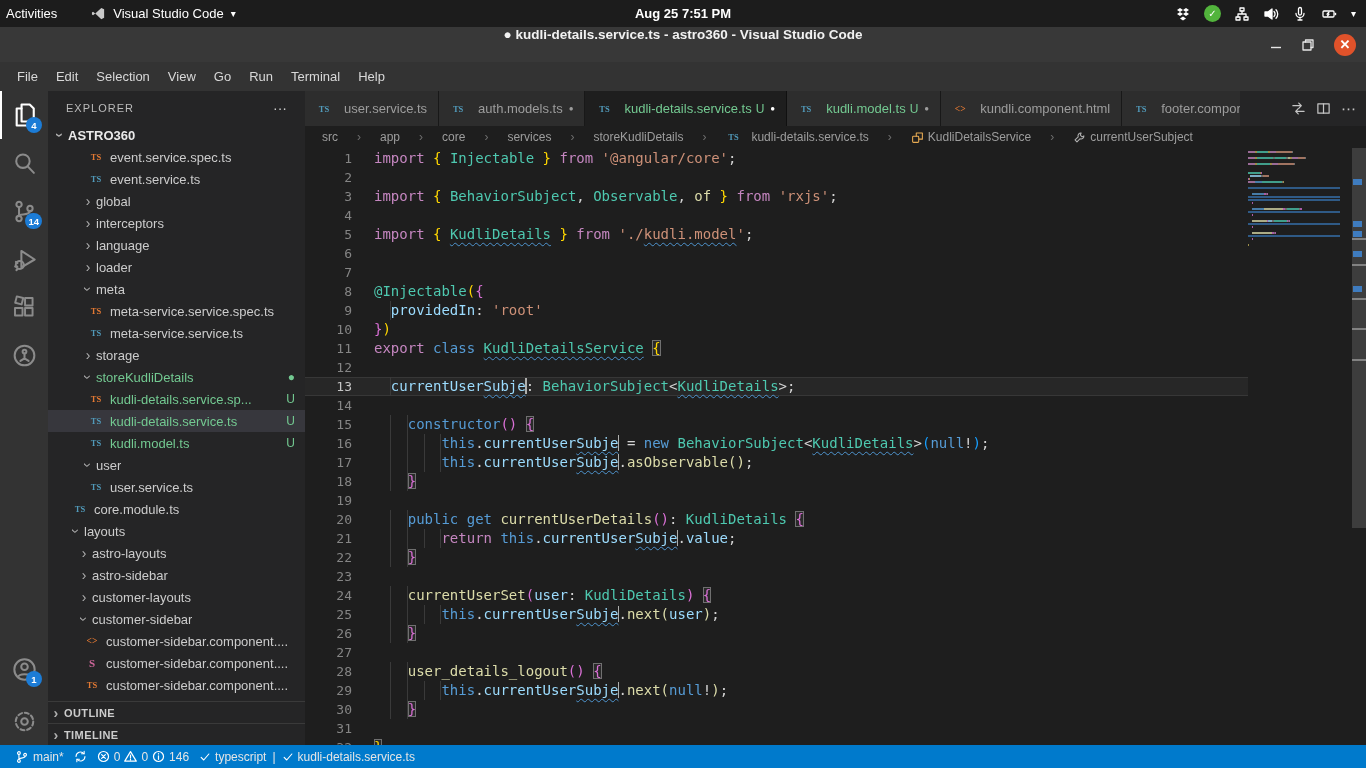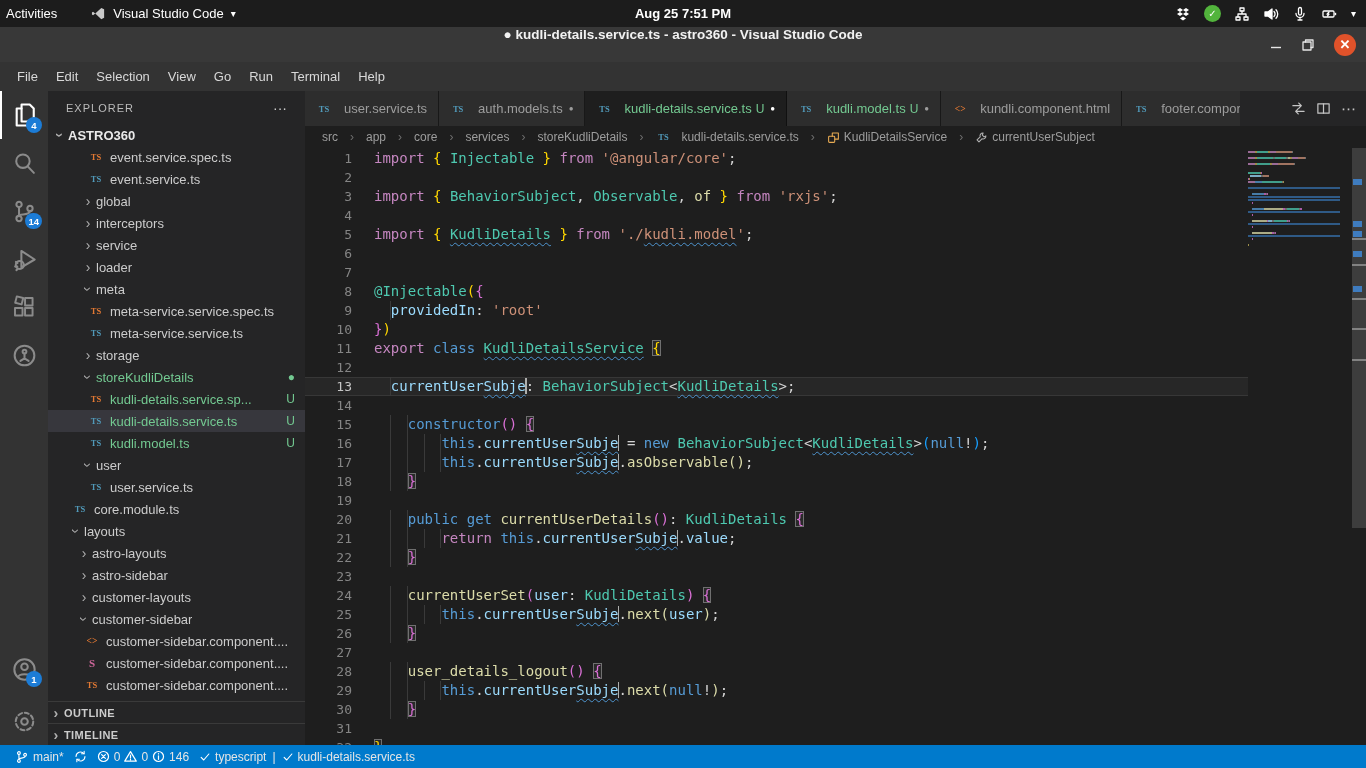--- a/index.html
+++ b/index.html
@@ -66,21 +66,21 @@
   .tab{display:flex;align-items:center;gap:6px;padding:0 11px;background:#2d2d2d;color:#9d9d9d;font-size:13px;
        border-right:1px solid rgba(0,0,0,.45);flex-shrink:0;}
   .tab.active{background:#1e1e1e;color:#73c991;}
   .tab.green{color:#73c991;}
   .tab.cut{max-width:118px;overflow:hidden;border-right:none;}
   .tab .git{font-size:12px;margin-left:-2px;}
   .dirty{font-size:8px;line-height:1;}
   .dirty.white{color:#ffffff;} .dirty.gray{color:#9d9d9d;}
   .tab-actions{position:absolute;right:0;top:0;bottom:0;display:flex;align-items:center;gap:10px;background:#252526;
                color:#c5c5c5;padding:0 10px 0 8px;}
-  .breadcrumbs{height:22px;display:flex;align-items:center;gap:12px;padding-left:17px;font-size:12px;color:#9d9d9d;background:#1e1e1e;}
+  .breadcrumbs{height:22px;display:flex;align-items:center;gap:19px;padding-left:17px;font-size:12px;color:#9d9d9d;background:#1e1e1e;}
   .bc-sep{color:#6e6e6e;font-size:12px;}
   .bc-item{display:flex;align-items:center;gap:4px;}
 
   
   .codewrap{flex:1;position:relative;overflow:hidden;font-family:"DejaVu Sans Mono",monospace;font-size:14px;}
   .rows{position:absolute;top:1px;left:0;right:118px;}
   .cl-row{display:flex;height:19px;line-height:19px;white-space:pre;position:relative;}
   .cl-row.hl{background:rgba(255,255,255,.045);box-shadow:inset 0 1px 0 rgba(255,255,255,.08),inset 0 -1px 0 rgba(255,255,255,.08);}
   .lnum{width:47px;flex-shrink:0;text-align:right;color:#858585;font-size:13px;}
   .cl-row.hl .lnum{color:#c6c6c6;}
@@ -294,21 +294,21 @@
           <div class="row" style="padding-left: 32px;">
             <span class="chev">›</span>
             <span class="label">global</span>
           </div>
           <div class="row" style="padding-left: 32px;">
             <span class="chev">›</span>
             <span class="label">interceptors</span>
           </div>
           <div class="row" style="padding-left: 32px;">
             <span class="chev">›</span>
-            <span class="label">service</span>
+            <span class="label">language</span>
           </div>
           <div class="row" style="padding-left: 32px;">
             <span class="chev">›</span>
             <span class="label">loader</span>
           </div>
           <div class="row" style="padding-left: 32px;">
             <span class="chev open">›</span>
             <span class="label">meta</span>
           </div>
           <div class="row" style="padding-left: 40px;">

